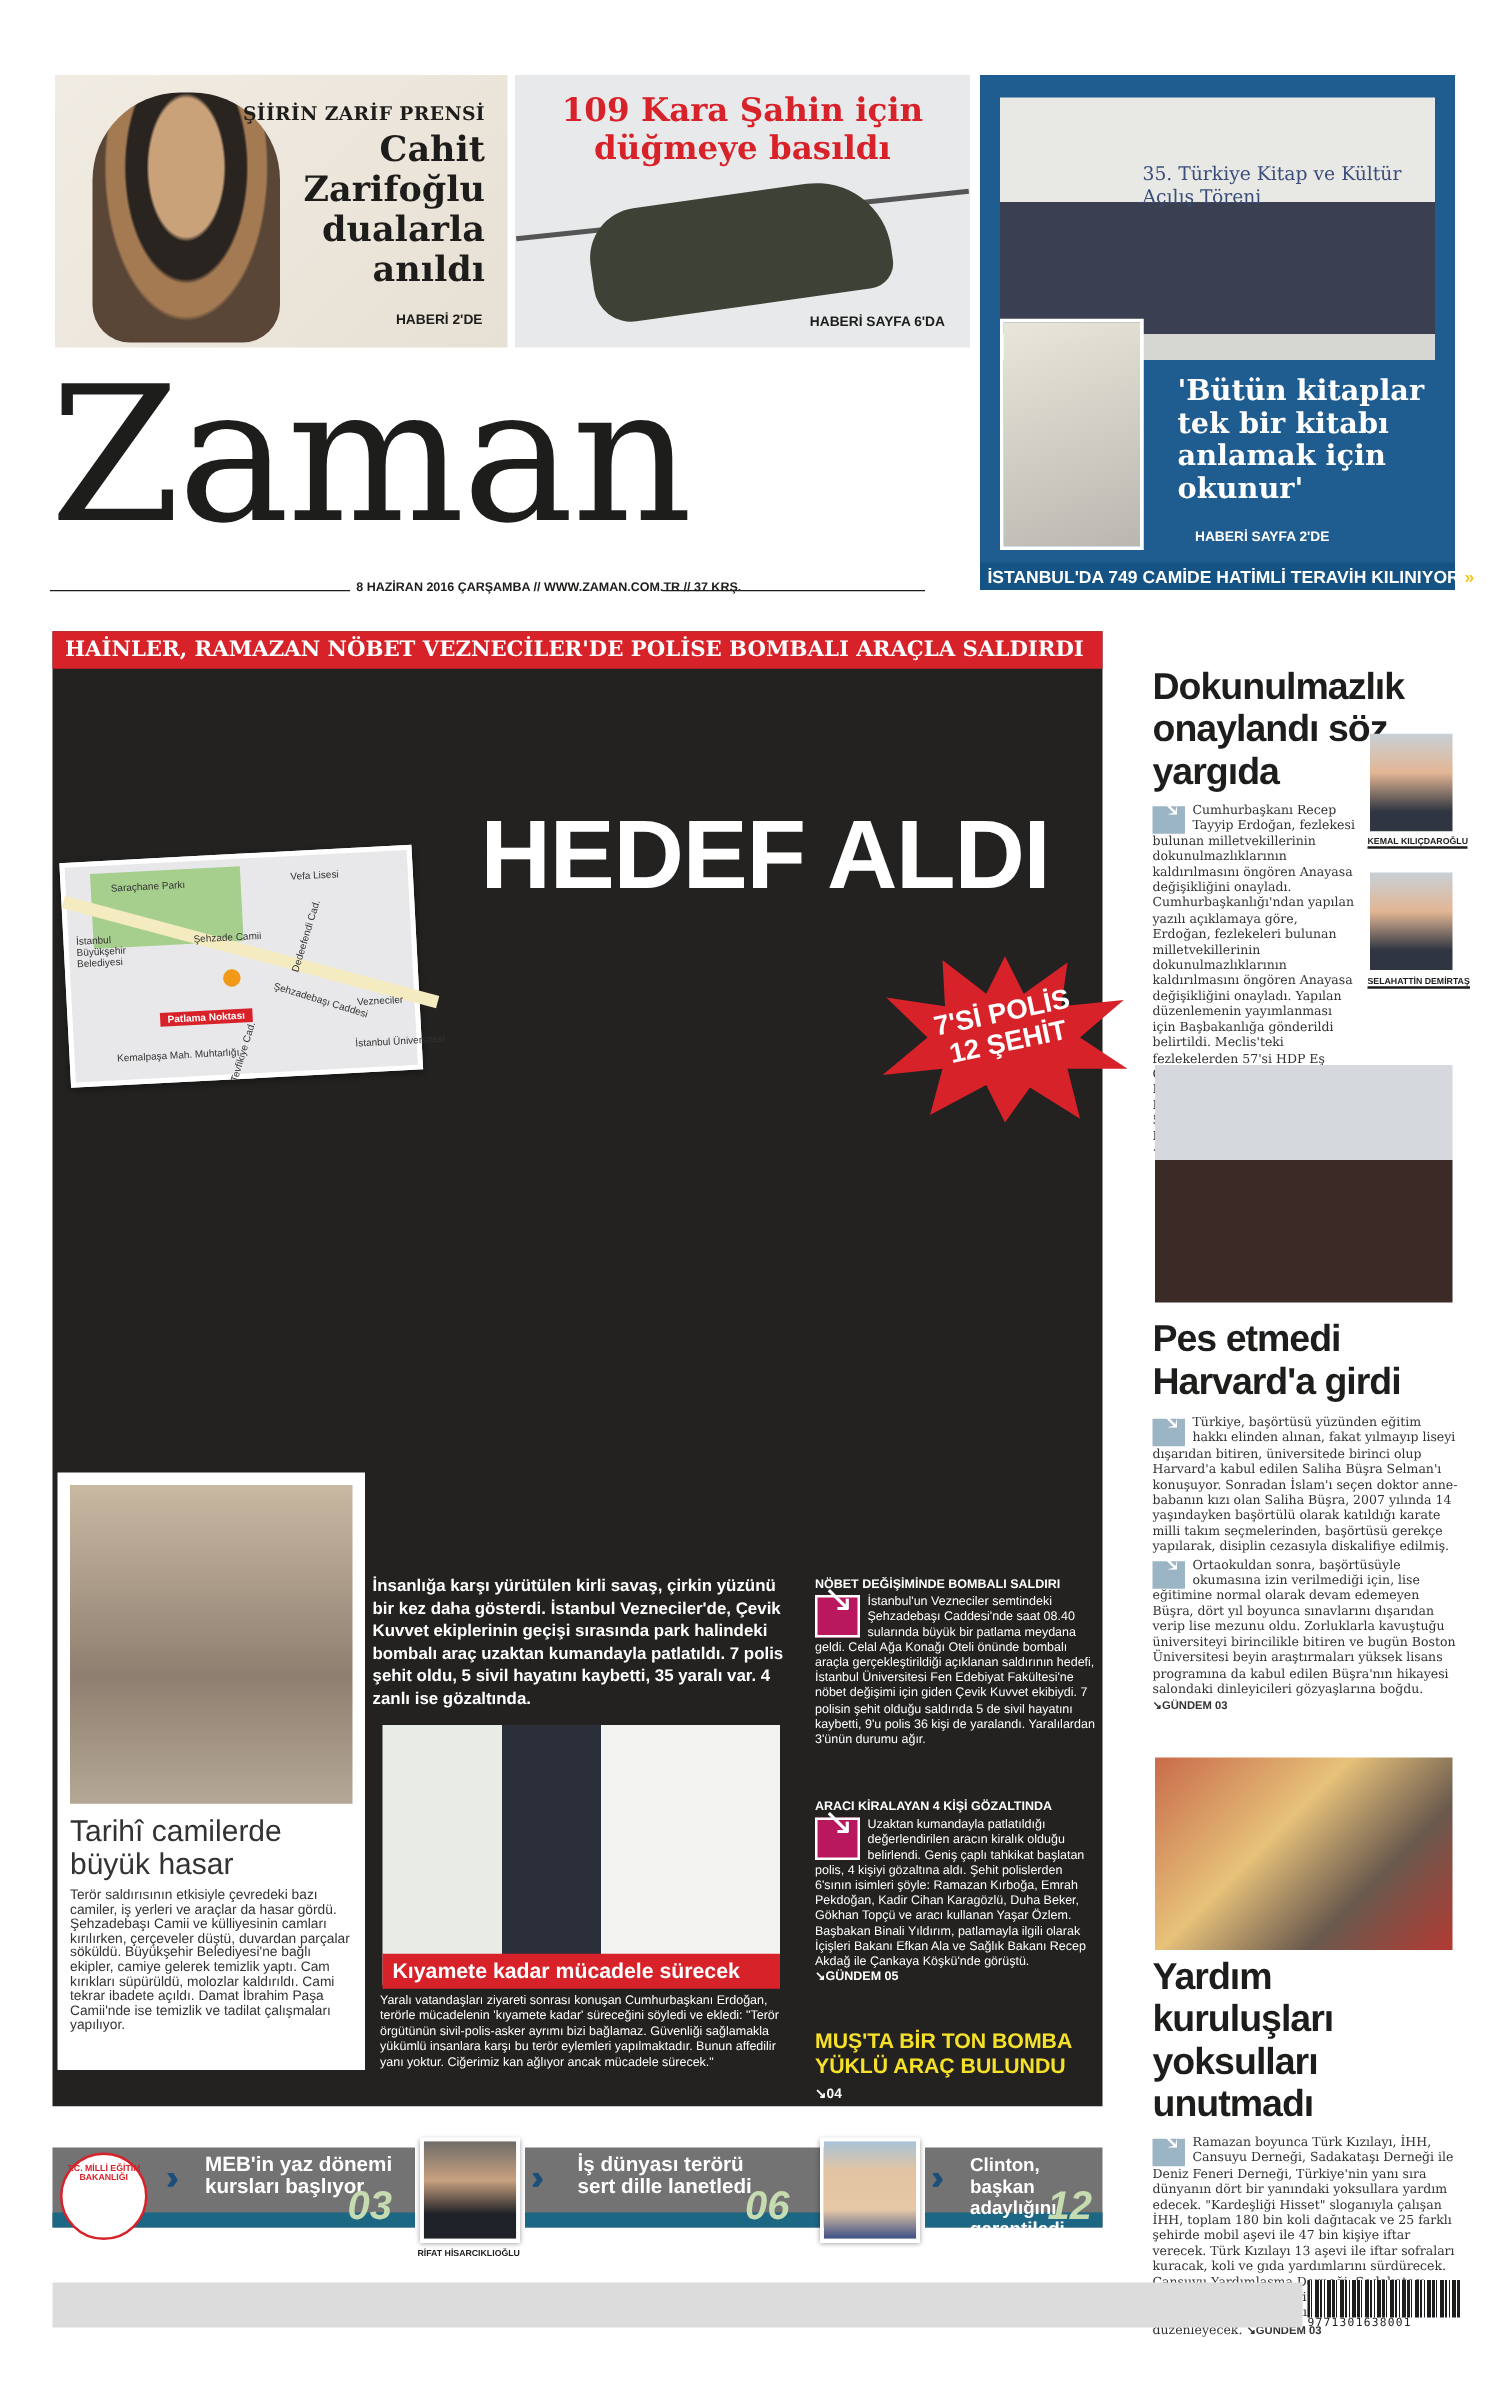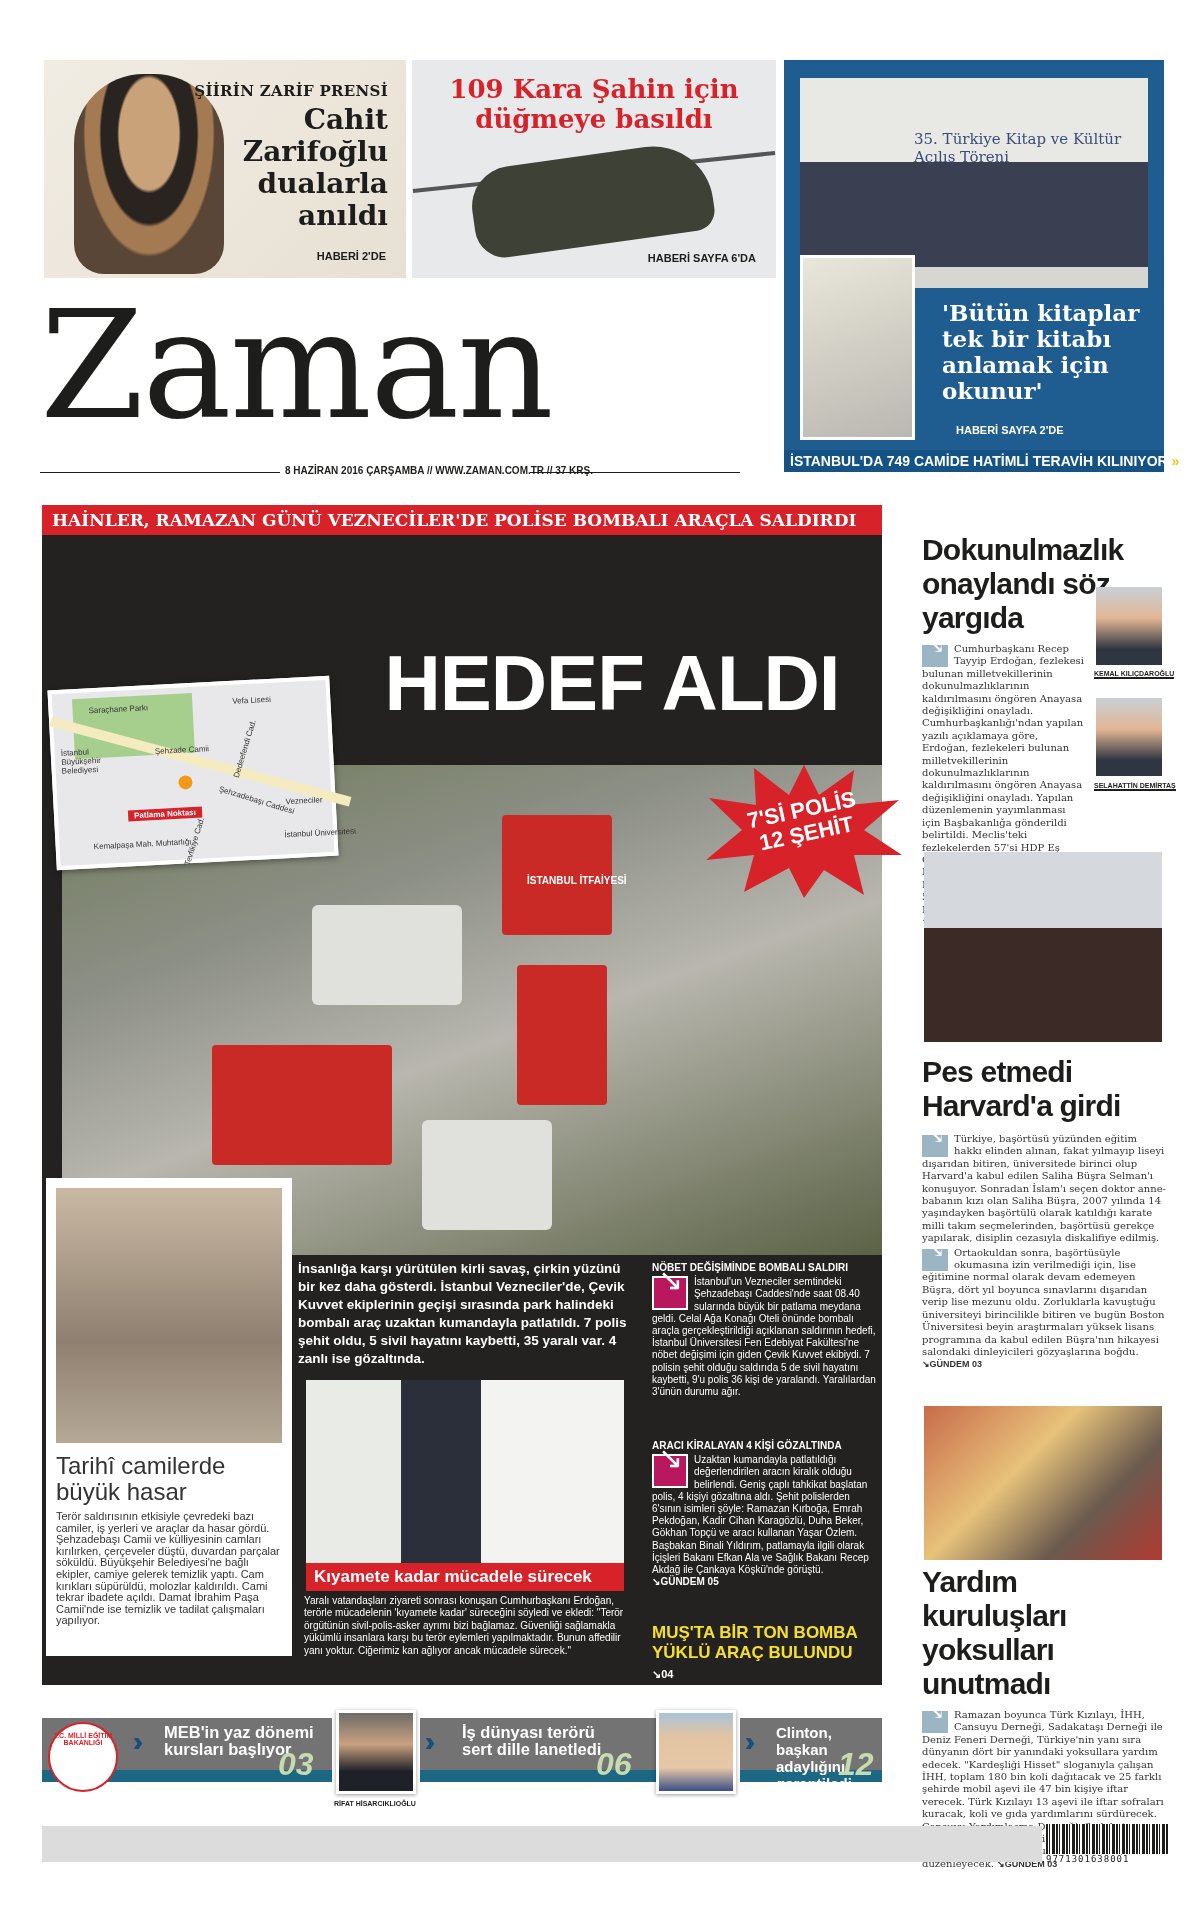--- a/index.html
+++ b/index.html
@@ -139,29 +139,21 @@
 </div>
 
 <div id="masthead" class="abs">Zaman</div>
 <div id="dateline" class="abs">
   <div class="line" style="left:0;width:240px"></div>
   <div class="txt cond">8 HAZİRAN 2016 ÇARŞAMBA // WWW.ZAMAN.COM.TR // 37 KRŞ.</div>
   <div class="line" style="left:490px;width:210px"></div>
 </div>
 
 <div id="main" class="abs">
-  <div class="abs redbar">HAİNLER, RAMAZAN GÜNÜ VEZNECİLER'DE POLİSE BOMBALI ARAÇLA SALDIRDI</div>
-  <div class="abs bigphoto">
-    <div class="bus" style="left:250px;top:140px;width:150px;height:100px;"></div>
-    <div class="truck" style="left:440px;top:50px;width:110px;height:120px;"></div>
-    <div class="truck" style="left:455px;top:200px;width:90px;height:140px;"></div>
-    <div class="truck" style="left:150px;top:280px;width:180px;height:120px;"></div>
-    <div class="bus" style="left:360px;top:355px;width:130px;height:110px;"></div>
-    <div class="abs" style="left:465px;top:110px;color:#fff;font-weight:bold;font-size:10px;">İSTANBUL İTFAİYESİ</div>
-  </div>
+  <div class="abs redbar">HAİNLER, RAMAZAN NÖBET VEZNECİLER'DE POLİSE BOMBALI ARAÇLA SALDIRDI</div>
   <div class="abs h1b cond">HEDEF ALDI</div>
 
   <div id="map" class="abs">
     <div class="park"></div>
     <div class="road"></div>
     <span style="left:36px;top:14px">Saraçhane Parkı</span>
     <span style="left:180px;top:12px">Vefa Lisesi</span>
     <span style="left:6px;top:55px;width:50px;white-space:normal">İstanbul Büyükşehir Belediyesi</span>
     <span style="left:100px;top:58px">Şehzade Camii</span>
     <span style="left:160px;top:60px;transform:rotate(-70deg)">Dedeefendi Cad.</span>

